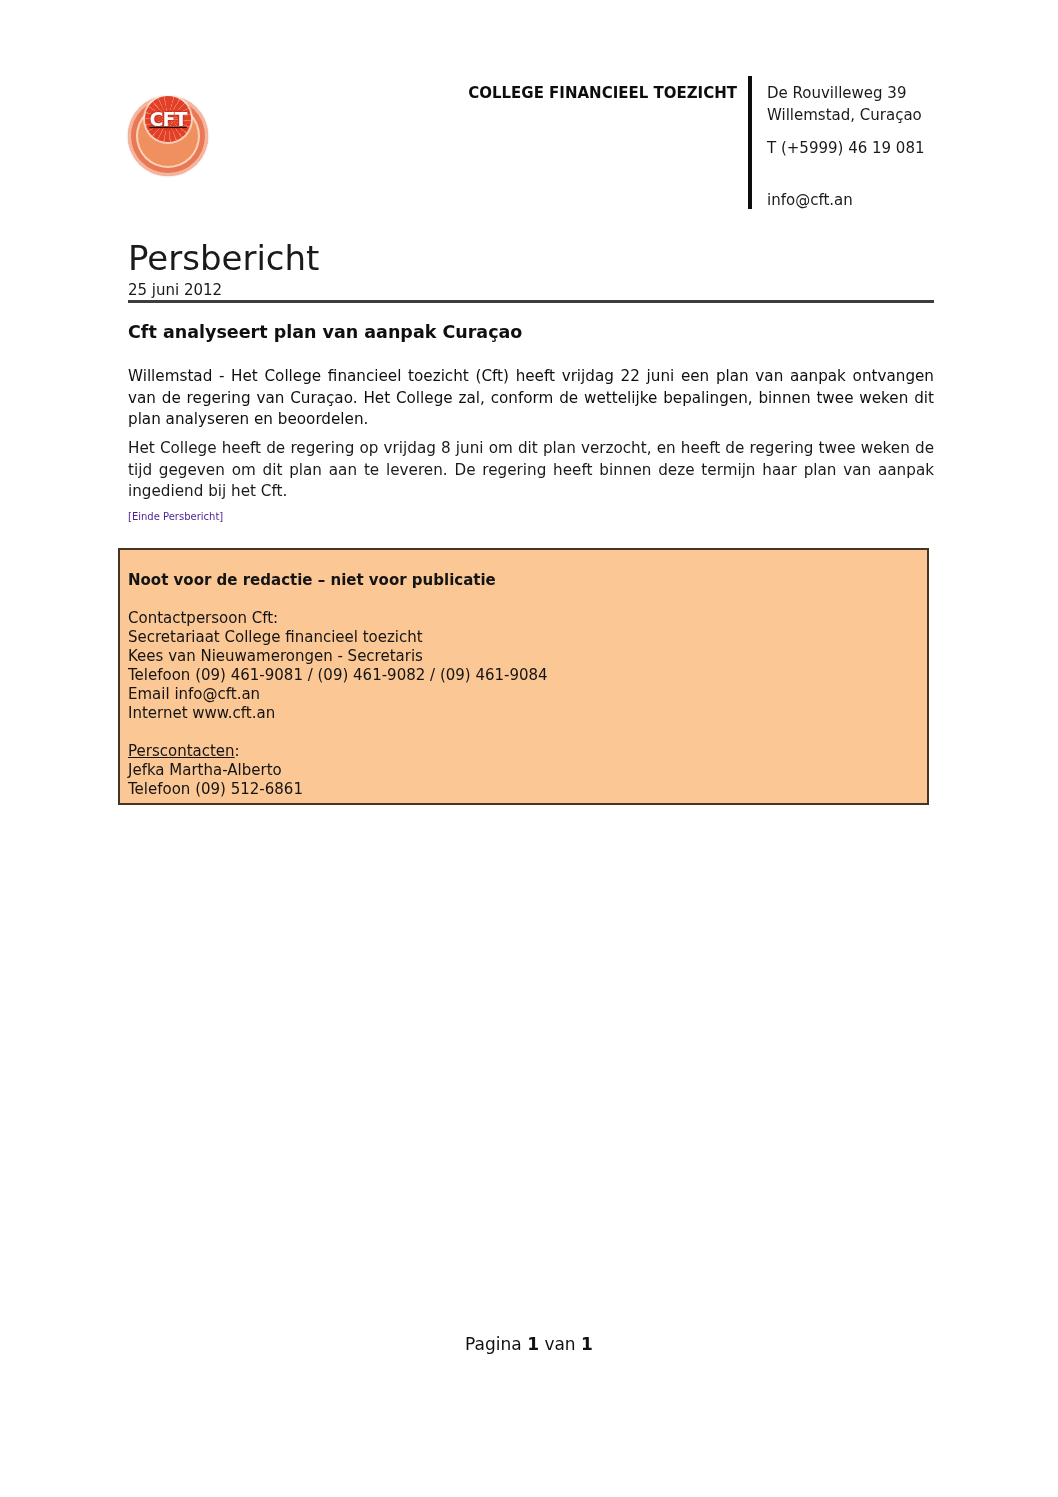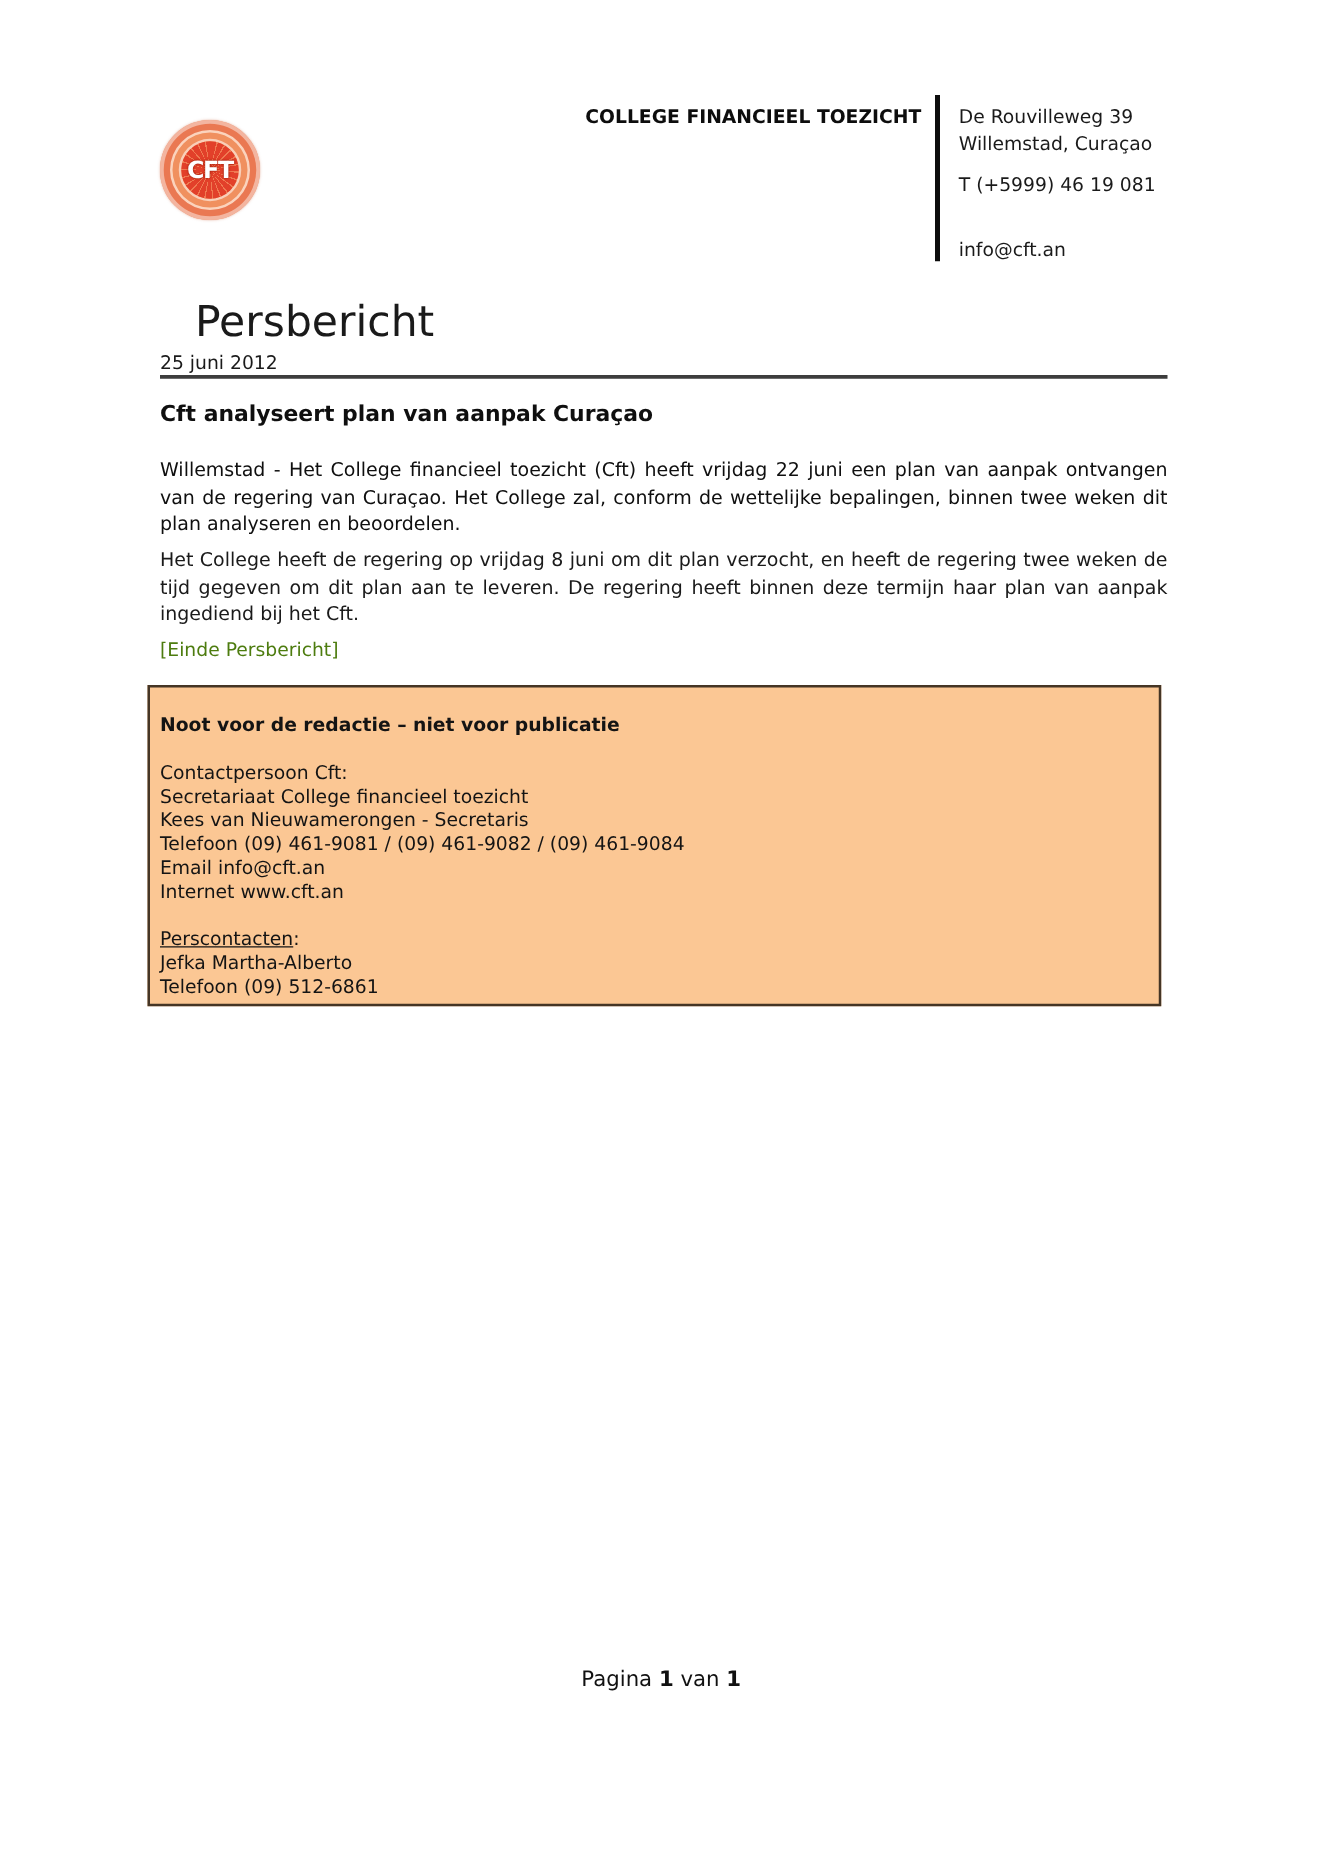--- a/index.html
+++ b/index.html
@@ -13,21 +13,21 @@
 
   
   .logo {
     position:absolute; left:128px; top:96px;
     width:80px; height:80px; border-radius:50%;
     background: var(--logo-orange,#F0905F);
     box-shadow: inset 0 0 0 3px rgba(255,255,255,.45),
                 inset 0 0 0 8px rgba(232,110,70,.9),
                 inset 0 0 0 10px rgba(255,240,230,.7),
                 0 0 2px rgba(200,90,50,.5);
-    display:flex; align-items:center; justify-content:center;
+    display:flex; justify-content:center;text-decoration:underline;
   }
   .logo-center {
     width:46px; height:46px; border-radius:50%;
     background: repeating-conic-gradient(var(--logo-red,#E2402A) 0deg 13deg, #ef7a52 13deg 16deg);
     display:flex; align-items:center; justify-content:center;
     box-shadow: 0 0 0 2px rgba(255,250,245,.6);
   }
   .logo-text {
     color:#ffffff; font-weight:700; font-size:19px; letter-spacing:-1px;
     text-shadow: 0 0 2px #9c1d08, 0 0 1px #9c1d08;
@@ -44,21 +44,21 @@
   .address {
     position:absolute; left:767px; top:82px;
     font-size:15px; line-height:22px; color:#1a1a1a;
   }
   .address .phone { margin-top:11px; }
   .address .email { margin-top:30px; }
 
   
   .doc-title {
     position:absolute; left:128px; top:238px;
-    font-size:34px; font-weight:400; color:#1a1a1a; letter-spacing:0;margin-left:28px;
+    font-size:34px; font-weight:400; color:#1a1a1a; letter-spacing:0;
   }
   .doc-date {
     position:absolute; left:128px; top:281px;
     font-size:15px; color:#1a1a1a;
   }
   .title-rule {
     position:absolute; left:128px; top:300px; width:806px; height:3px;
     background: var(--rule-dark,#3d3d3d);
   }
 
@@ -72,21 +72,21 @@
     font-size:15.2px; font-weight:400; line-height:21.5px;
     text-align:justify; color:#0f0f0f;
   }
   .body-paragraph {
     position:absolute; left:128px; top:438px; width:806px;
     font-size:15.2px; line-height:21.5px;
     text-align:justify; color:#1a1a1a;
   }
   .end-marker {
     position:absolute; left:128px; top:511px;
-    font-size:15px; color:#4d7c0f;
+    font-size:10px; color:#4c1d95;
   }
 
   
   .note-box {
     position:absolute; left:118px; top:548px; width:811px;
     background: var(--box-bg,#FBC794);
     border:2px solid var(--box-border,#453525);
     padding:21px 8px 4px 8px;
     font-size:15px; line-height:19px; color:#141414;
   }

